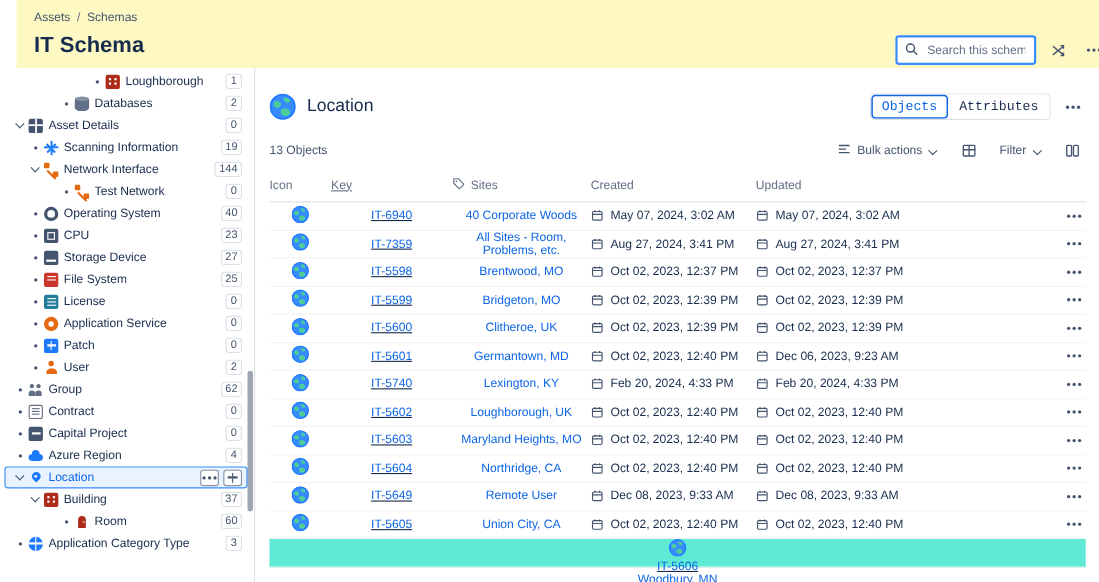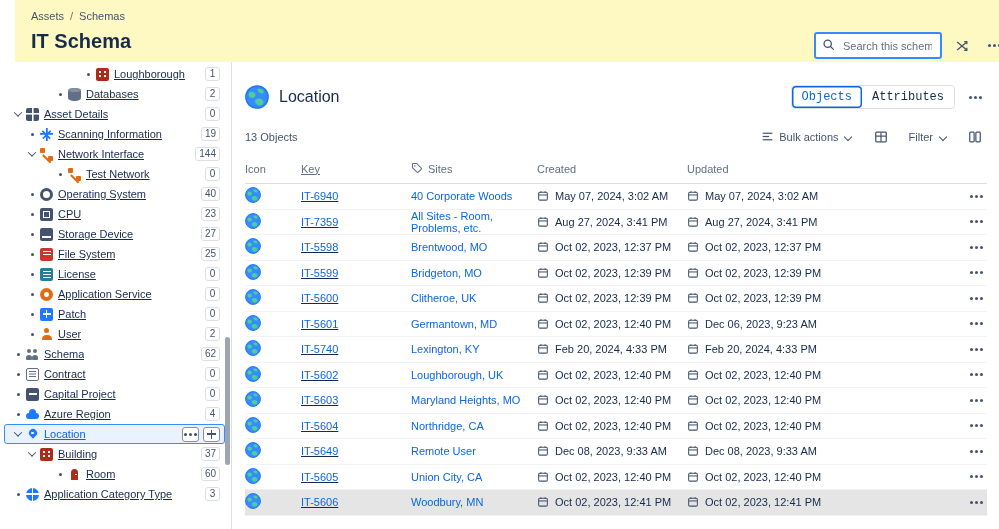--- a/index.html
+++ b/index.html
@@ -28,21 +28,21 @@
 
   
   .sidebar { position:absolute; left:0; top:62px; bottom:0; width:232px; border-right:1px solid #DCDFE4; overflow:hidden; background:#fff; }
   .tree { padding:2px 6px 0 4px; }
   .tree-item { display:flex; align-items:center; height:20px; font-size:11px; color:#172B4D; cursor:pointer; border:1px solid transparent; border-radius:3px; padding-right:4px; }
   .depth0 { padding-left:6px; } .depth1 { padding-left:20px; } .depth2 { padding-left:48px; } .depth3 { padding-left:76px; }
   .marker { width:14px; height:14px; flex:none; display:flex; align-items:center; justify-content:center; }
   .bullet::after { content:""; width:3px; height:3px; border-radius:50%; background:#44546F; }
   .chev::after { content:""; width:5px; height:5px; border-right:1.4px solid #44546F; border-bottom:1.4px solid #44546F; transform:rotate(45deg) translate(-1px,-1px); }
   .tree-icon { width:13px; height:13px; margin:0 5px 0 1px; flex:none; position:relative; }
-  .tree-label { white-space:nowrap; overflow:hidden; text-overflow:ellipsis;text-decoration:underline; }
+  .tree-label { white-space:nowrap; overflow:hidden; text-overflow:ellipsis; }
   .count { margin-left:auto; font-size:10px; color:#44546F; background:#fff; border:1px solid #DCDFE4; border-radius:3px; padding:0 3px; min-width:15px; text-align:center; line-height:12px; height:14px; flex:none; }
   .tree-item.selected { background:#E9F2FF; border-color:#388BFF; }
   .tree-item.selected .tree-label { color:#0C66E4; }
   .mini-btn { display:flex; align-items:center; justify-content:center; width:17px; height:15px; border:1px solid #8590A2; border-radius:3px; background:#fff; cursor:pointer; flex:none; }
   .mini-btn.first { margin-left:auto; margin-right:4px; }
   .plus { position:relative; width:9px; height:9px; }
   .plus::before { content:""; position:absolute; left:3.7px; top:0; width:1.6px; height:9px; background:#44546F; }
   .plus::after  { content:""; position:absolute; top:3.7px; left:0; width:9px; height:1.6px; background:#44546F; }
   .scroll-thumb { position:absolute; right:1px; top:275px; width:5px; height:128px; border-radius:3px; background:rgba(9,30,66,.4); cursor:grab; }
 
@@ -113,22 +113,22 @@
   .table { padding:0 12px; }
   .thead { display:flex; align-items:center; height:30px; border-bottom:1px solid #DCDFE4; font-size:11px; color:#626F86; }
   .col-icon { width:56px; flex:none; }
   .col-key { width:110px; flex:none;text-decoration:underline; }
   .col-name { width:126px; flex:none; }
   .col-created { width:150px; flex:none; }
   .col-updated { flex:1; }
   .col-actions { width:28px; flex:none; display:flex; justify-content:flex-end; }
   .hdr-name { display:flex; align-items:center; gap:5px; }
   .hdr-name svg { width:12px; height:12px; }
-  .trow { display:flex; align-items:center; height:25.5px; border-bottom:1px solid #F1F2F4; font-size:11px; }
-  .trow.hl { background:#e5e5e5; }
+  .trow { display:flex; align-items:center; height:25.5px; border-bottom:1px solid #F1F2F4; font-size:11px;text-align:center; }
+  .trow.hl { background:#5eead4;flex-direction:column; }
   .trow a { color:#0C66E4; text-decoration:none; }
   .globe { width:16px; height:16px; display:inline-block; }
   .globe svg { width:16px; height:16px; display:block; }
   .datecell { display:flex; align-items:center; gap:6px; color:#172B4D; }
   .cal svg { width:12px; height:12px; display:block; }
   .row-more { width:22px; height:20px; }
 </style>
 </head>
 <body>
 
@@ -241,21 +241,21 @@
       </div>
       <div class="tree-item depth1">
         <span class="marker bullet"></span>
         <span class="tree-icon icon-user"></span>
         <span class="tree-label">User</span>
         <span class="count">2</span>
       </div>
       <div class="tree-item depth0">
         <span class="marker bullet"></span>
         <span class="tree-icon icon-group"></span>
-        <span class="tree-label">Schema</span>
+        <span class="tree-label">Group</span>
         <span class="count">62</span>
       </div>
       <div class="tree-item depth0">
         <span class="marker bullet"></span>
         <span class="tree-icon icon-contract"></span>
         <span class="tree-label">Contract</span>
         <span class="count">0</span>
       </div>
       <div class="tree-item depth0">
         <span class="marker bullet"></span>

